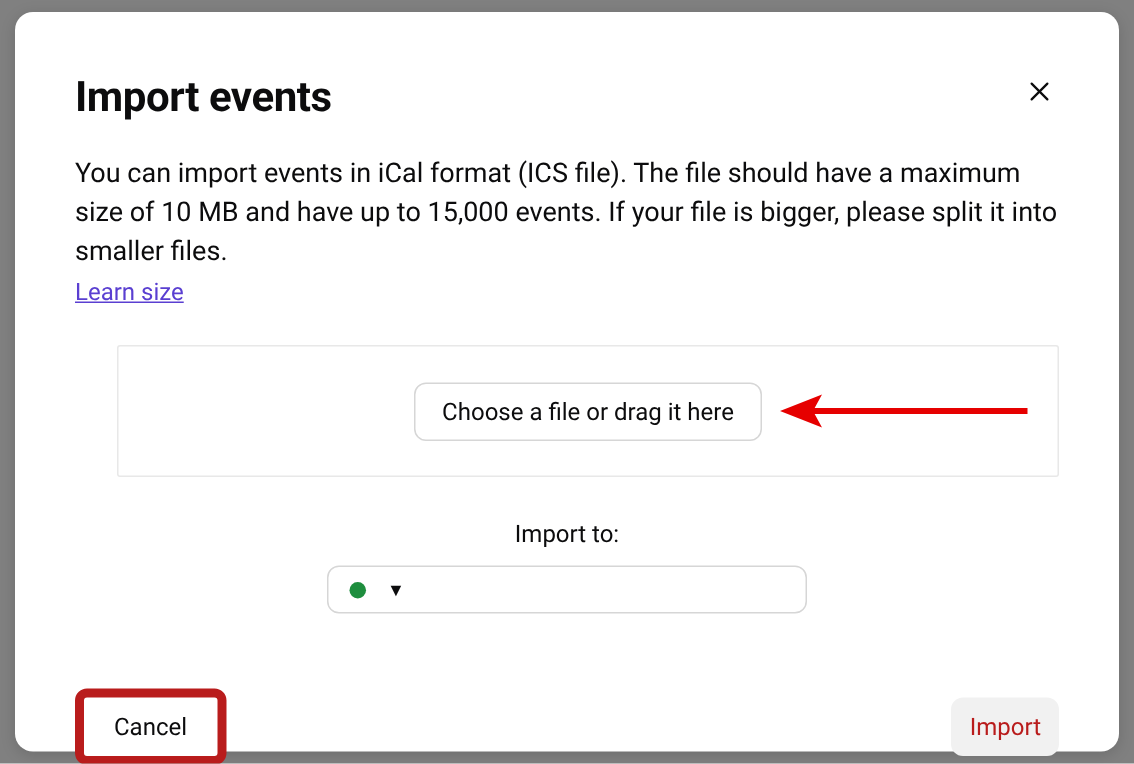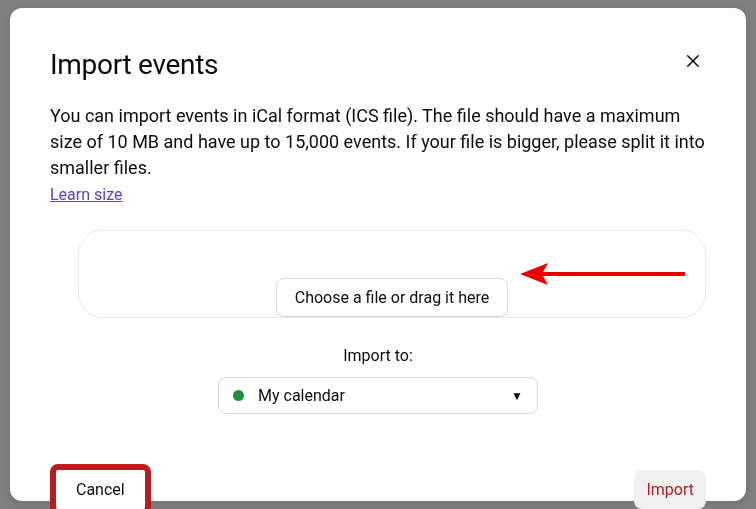--- a/index.html
+++ b/index.html
@@ -27,21 +27,21 @@
       box-shadow: 0 2px 10px rgba(0,0,0,0.15);
     }
     .modal-header {
       display: flex;
       justify-content: space-between;
       align-items: flex-start;
       margin-bottom: 22px;
     }
     .modal-title {
       font-size: 28px;
-      font-weight: 400;
+      font-weight: 700;
       color: #0c0c0d;
       letter-spacing: -0.3px;
     }
     .close-btn {
       background: none;
       border: none;
       cursor: pointer;
       padding: 4px;
       color: #0c0c0d;
       display: flex;
@@ -61,24 +61,24 @@
     .learn-more {
       color: #5a3fd1;
       text-decoration: underline;
       font-size: 16px;
       cursor: pointer;
       display: inline-block;
     }
     .dropzone {
       margin-top: 26px;
       border: 1px solid #e8e8e8;
-      border-radius: 24px;
+      border-radius: 2px;
       height: 88px;
       display: flex;
-      align-items: flex-end;
+      align-items: center;
       justify-content: center;
       position: relative;
       margin-left: 28px;
     }
     .choose-file-btn {
       border: 1px solid #d6d6d6;
       background: #ffffff;
       border-radius: 8px;
       padding: 9px 18px;
       font-size: 16px;
@@ -175,21 +175,20 @@
   <a class="learn-more">Learn size</a>
 
   <div class="dropzone">
     <button class="choose-file-btn">Choose a file or drag it here</button>
   </div>
 
   <div class="import-to-row">
     <span class="import-to-label">Import to:</span>
     <div class="calendar-select">
       <span class="calendar-dot" style="background:#1e8e3e"></span>
-      <span class="calendar-name">My calendar</span>
       <span class="chevron-down">▼</span>
     </div>
   </div>
 
   <div class="modal-footer">
     <button class="cancel-btn">Cancel</button>
     <button class="import-btn" disabled="">Import</button>
   </div>
 </div>
 

